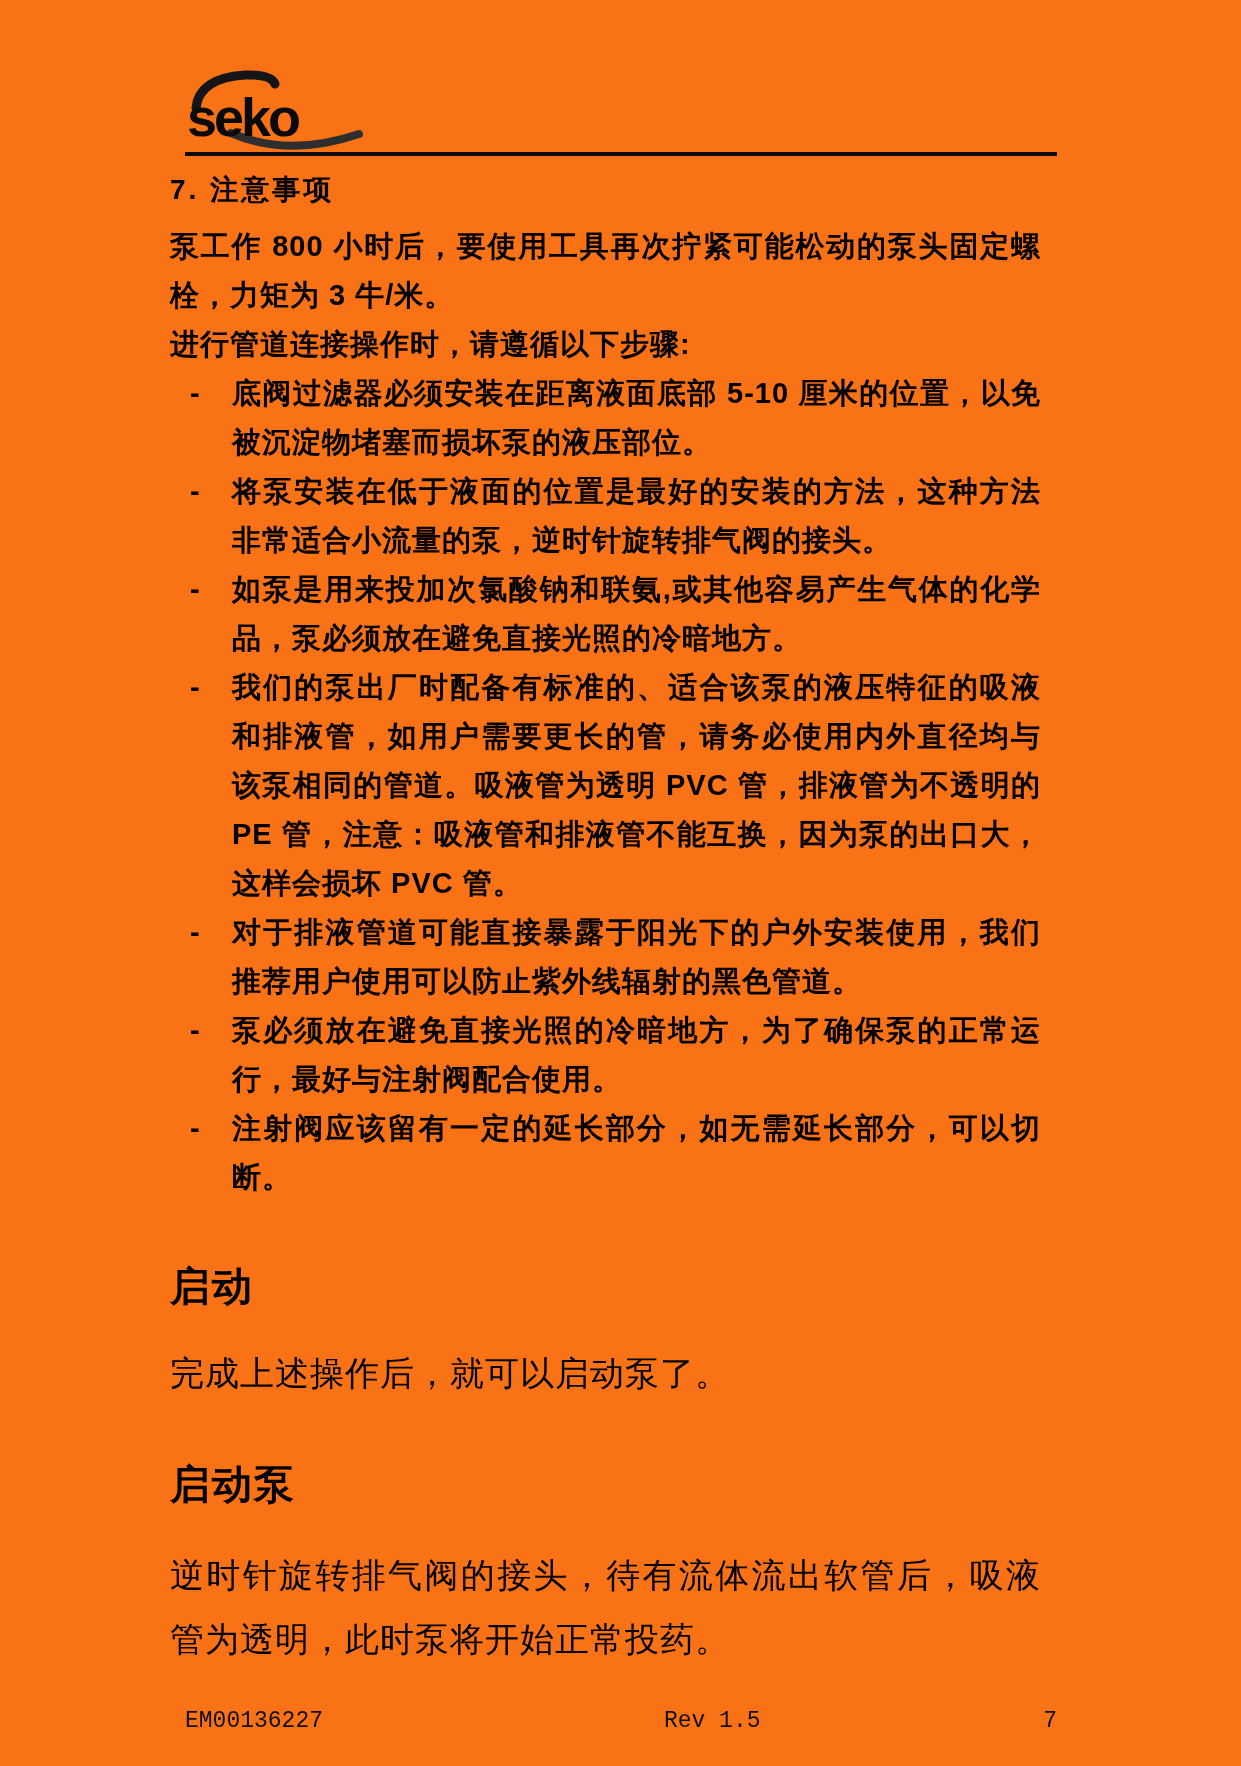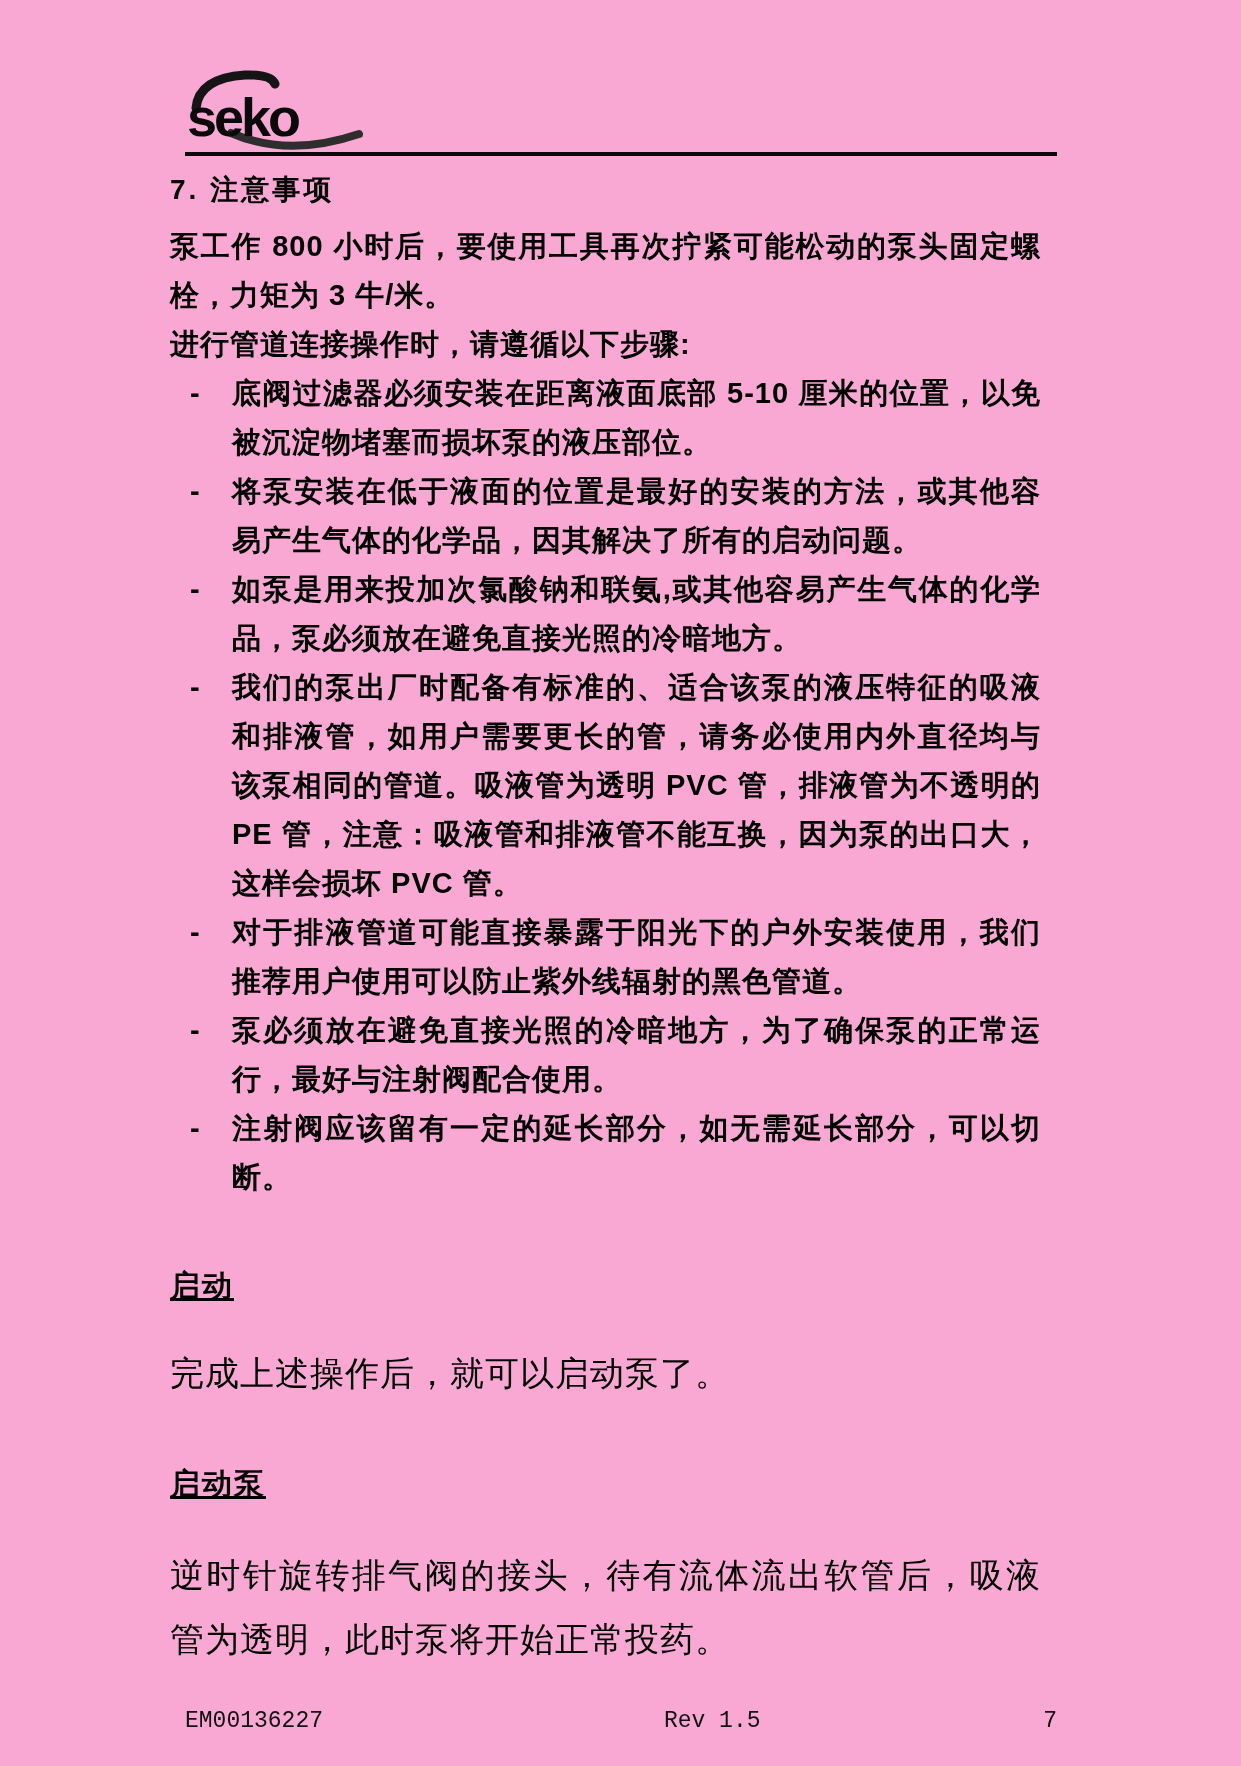--- a/index.html
+++ b/index.html
@@ -1,20 +1,20 @@
 <!DOCTYPE html>
 <html><head>
 <meta charset="utf-8">
 <style>
   html,body{margin:0;padding:0;background:#9a9a9a;}
   .page{
     position:relative;
     width:1241px;height:1766px;
     margin:0 auto;
-    background:#f9a8d4;
+    background:#f97316;
     color:#000;
     font-family:"Liberation Sans","DejaVu Sans",sans-serif;
     overflow:hidden;
   }
   
   .logo{position:absolute;top:70px;left:183px;width:195px;height:88px;}
   .header-rule{
     position:absolute;top:152px;left:185px;
     width:872px;height:4px;background:#0a0a0a;
   }
@@ -39,22 +39,22 @@
   p.intro{margin:0;}
   .bullets{margin:0;}
   .bullet{display:flex;}
   .bullet .dash{
     flex:none;width:62px;box-sizing:border-box;padding-left:20px;
     font-weight:bold;
   }
   .bullet .btext{flex:1;text-align:justify;}
   .section-title{
     margin:64px 0 0 0;
-    font-size:30px;font-weight:bold;
-    line-height:40px;letter-spacing:2px;text-decoration:underline;
+    font-size:40px;font-weight:bold;
+    line-height:40px;letter-spacing:2px;
   }
   .section-title.second{}
   .body-serif{
     margin:40px 0 0 0;
     font-family:"Liberation Serif","DejaVu Serif",serif;
     font-weight:normal;
     font-size:34px;
     line-height:64px;
     text-align:justify;
     letter-spacing:1px;
@@ -94,21 +94,21 @@
     <p class="body-bold intro">泵工作 800 小时后，要使用工具再次拧紧可能松动的泵头固定螺栓，力矩为 3 牛/米。</p>
     <p class="body-bold intro">进行管道连接操作时，请遵循以下步骤:</p>
 
     <div class="bullets body-bold">
       <div class="bullet">
         <span class="dash">-</span>
         <span class="btext">底阀过滤器必须安装在距离液面底部 5-10 厘米的位置，以免被沉淀物堵塞而损坏泵的液压部位。</span>
       </div>
       <div class="bullet">
         <span class="dash">-</span>
-        <span class="btext">将泵安装在低于液面的位置是最好的安装的方法，或其他容易产生气体的化学品，因其解决了所有的启动问题。</span>
+        <span class="btext">将泵安装在低于液面的位置是最好的安装的方法，这种方法非常适合小流量的泵，逆时针旋转排气阀的接头。</span>
       </div>
       <div class="bullet">
         <span class="dash">-</span>
         <span class="btext">如泵是用来投加次氯酸钠和联氨,或其他容易产生气体的化学品，泵必须放在避免直接光照的冷暗地方。</span>
       </div>
       <div class="bullet">
         <span class="dash">-</span>
         <span class="btext">我们的泵出厂时配备有标准的、适合该泵的液压特征的吸液和排液管，如用户需要更长的管，请务必使用内外直径均与该泵相同的管道。吸液管为透明 PVC 管，排液管为不透明的 PE 管，注意：吸液管和排液管不能互换，因为泵的出口大，这样会损坏 PVC 管。</span>
       </div>
       <div class="bullet">

